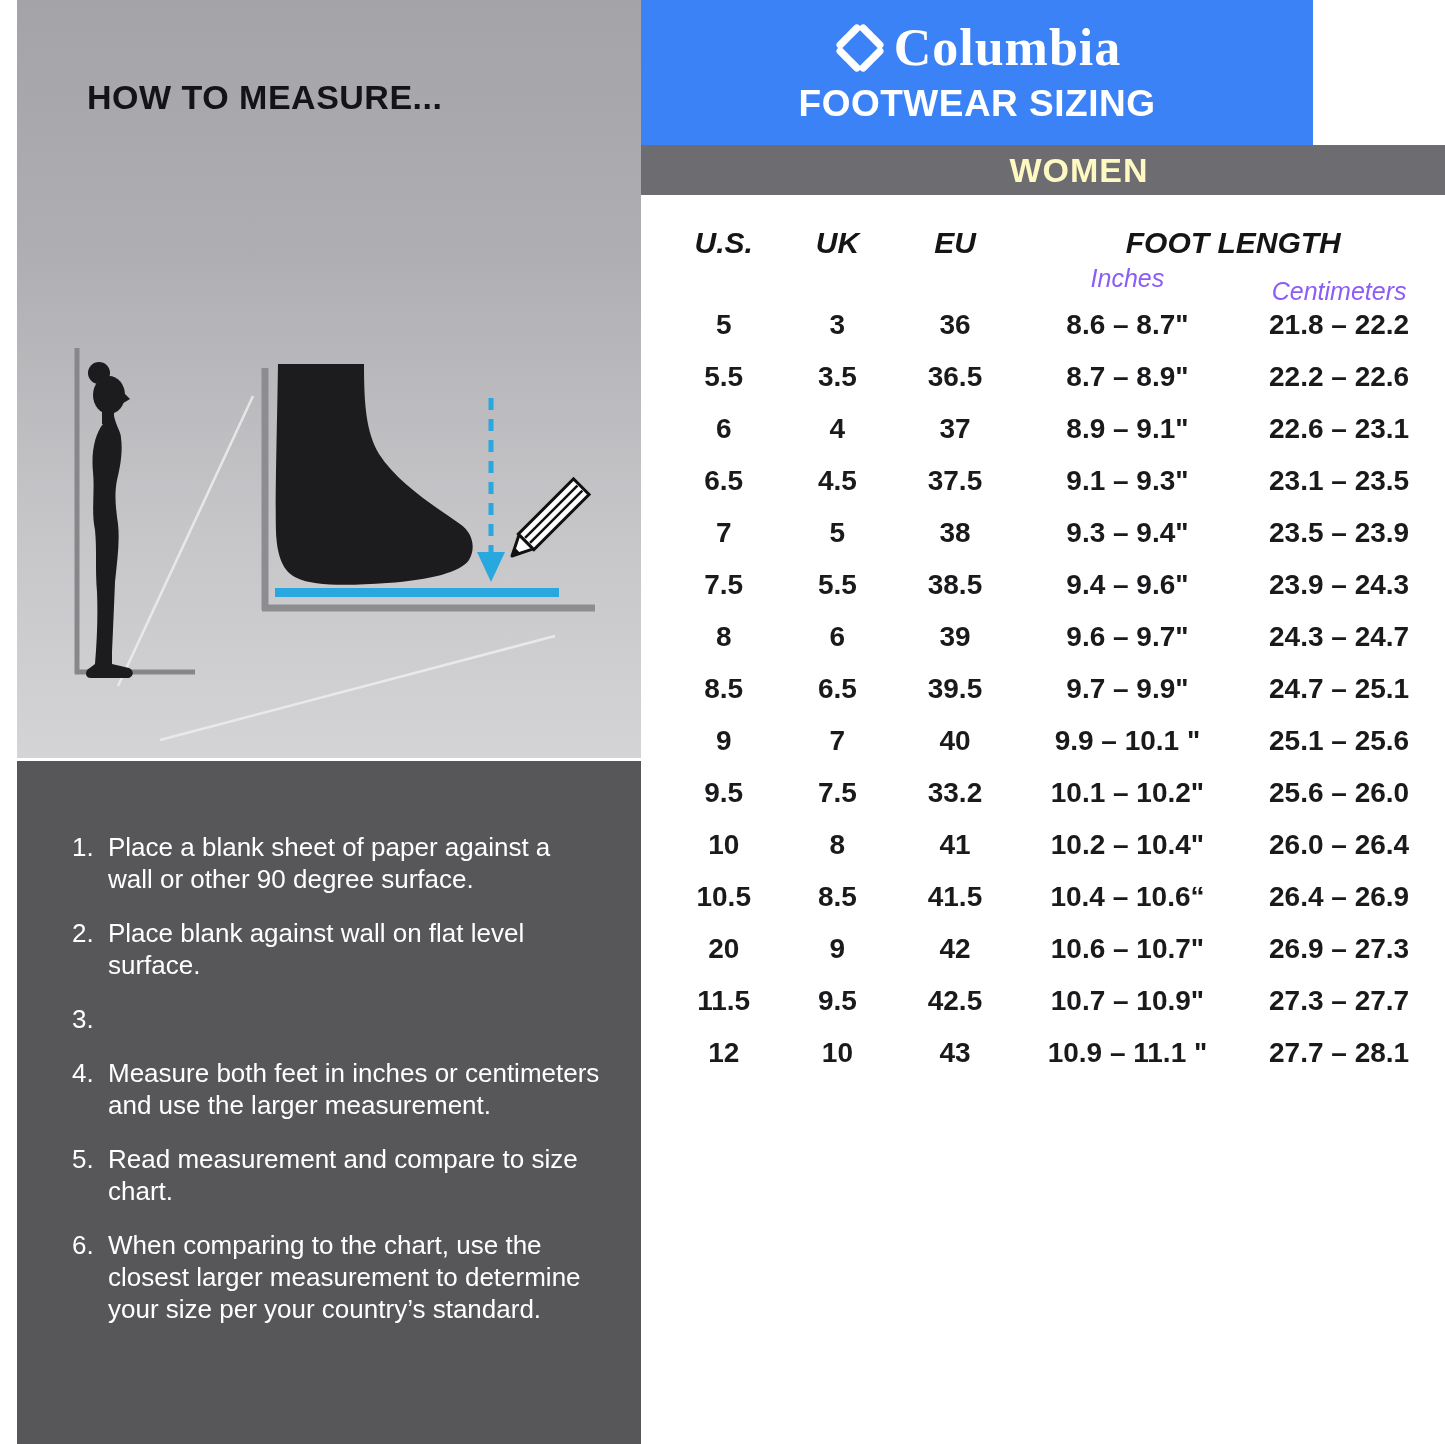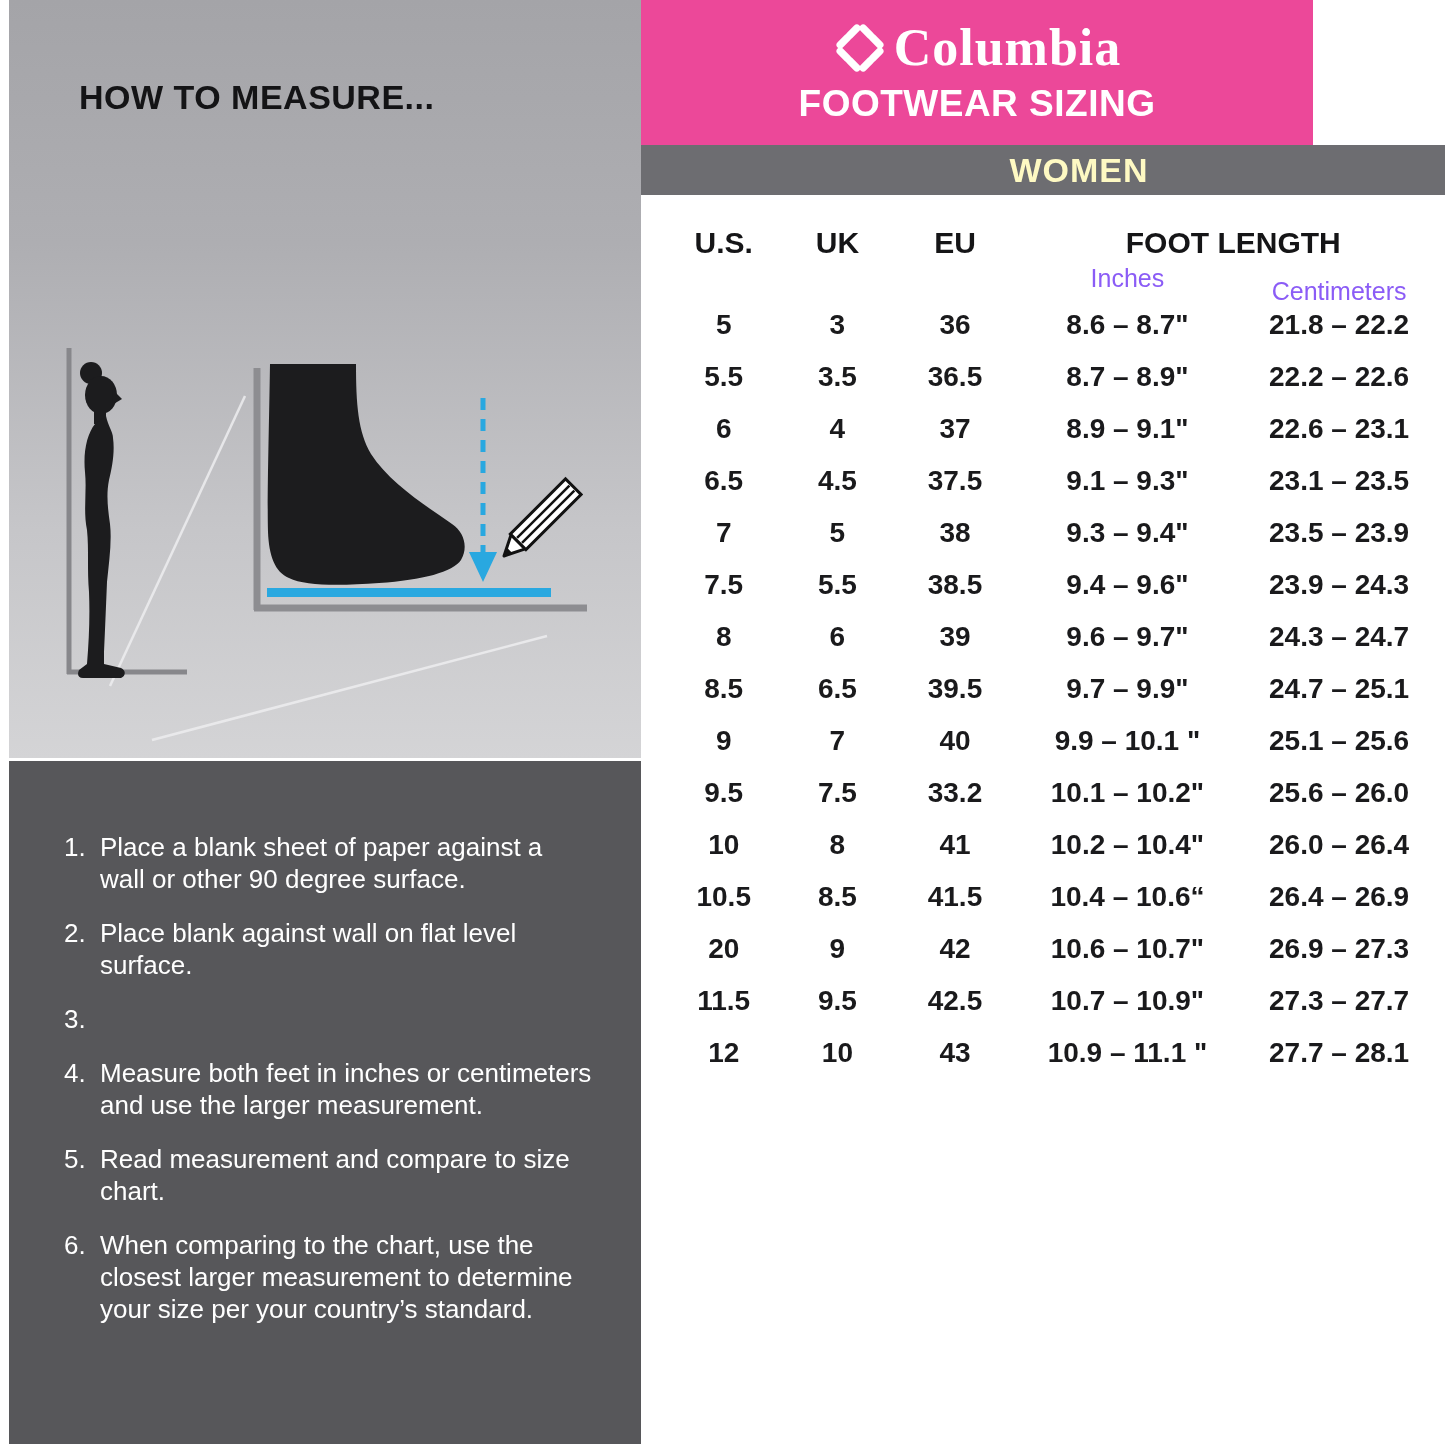--- a/index.html
+++ b/index.html
@@ -1,21 +1,21 @@
 <!DOCTYPE html>
 <html><head>
 <meta charset="utf-8">
 <style>
   html,body{margin:0;padding:0;background:#ffffff;}
   #root{
     position:relative;width:1445px;height:1444px;overflow:hidden;
     font-family:"Liberation Sans", sans-serif;background:#ffffff;
   }
   
-  .left-panel{position:absolute;left:9px;top:0;width:641px;height:1104px;}
+  .left-panel{position:absolute;left:17px;top:0;width:641px;height:1104px;}
   .left-top{
     position:absolute;left:0;top:0;width:641px;height:758px;
     background:linear-gradient(180deg,#a4a4a8 0%,#aeaeb2 32%,#c6c6c9 70%,#d4d4d6 100%);
     border-bottom:3px solid #ffffff;
   }
   .howto-title{
     position:absolute;left:70px;top:78px;margin:0;
     font-size:34px;font-weight:800;letter-spacing:.5px;color:#141416;
   }
   .illustration{position:absolute;left:0;top:0;}
@@ -24,39 +24,39 @@
     background:#57575a;box-sizing:border-box;
     padding:70px 30px 0 55px;color:#ffffff;
   }
   .instr{display:flex;margin-bottom:22px;font-size:26px;line-height:32px;font-weight:400;}
   .instr .num{flex:0 0 36px;}
   .instr .txt{white-space:pre-line;}
   
   .right-panel{position:absolute;left:641px;top:0;width:804px;height:1444px;background:#ffffff;}
   .blue-header{
     position:absolute;left:0;top:0;width:672px;height:145px;
-    background:#ec4899;text-align:center;color:#ffffff;
+    background:#3b82f6;text-align:center;color:#ffffff;
   }
   .brand-row{display:flex;justify-content:center;align-items:center;gap:7px;margin-top:18px;height:60px;}
   .brand-mark{width:54px;height:54px;display:block;}
   .brand-name{
     font-family:"Liberation Serif", serif;font-weight:700;font-size:52px;
     letter-spacing:1px;line-height:54px;
   }
   .subtitle{font-size:37px;font-weight:800;letter-spacing:.5px;margin-top:5px;}
   .women-bar{
     position:absolute;left:0;top:145px;width:876px;height:50px;
     background:#6d6d71;color:#fef9c3;text-align:center;
     font-size:34px;font-weight:800;letter-spacing:1px;line-height:50px;
   }
   .size-table{position:absolute;left:0;top:195px;width:804px;}
   .thead{
     display:grid;grid-template-columns:16% 13% 17% 27% 27%;
     grid-template-rows:40px 30px;align-items:center;
-    box-sizing:border-box;padding-left:20px;margin-top:28px;color:#151517;
+    box-sizing:border-box;padding-left:20px;margin-top:28px;color:#151517;font-style:italic;
   }
   .th{font-size:30px;font-weight:800;text-align:center;grid-row:1;}
   .th.fl{grid-column:4 / 6;}
   .th2{font-size:25px;font-weight:400;text-align:center;grid-row:2;color:#8b5cf6;}
   .th2.in{grid-column:4;}
   .th2.cm{grid-column:5;margin-top:27px;}
   .tbody{margin-top:6px;}
   .trow{
     display:grid;grid-template-columns:16% 13% 17% 27% 27%;
     box-sizing:border-box;padding-left:20px;height:52px;align-items:center;

